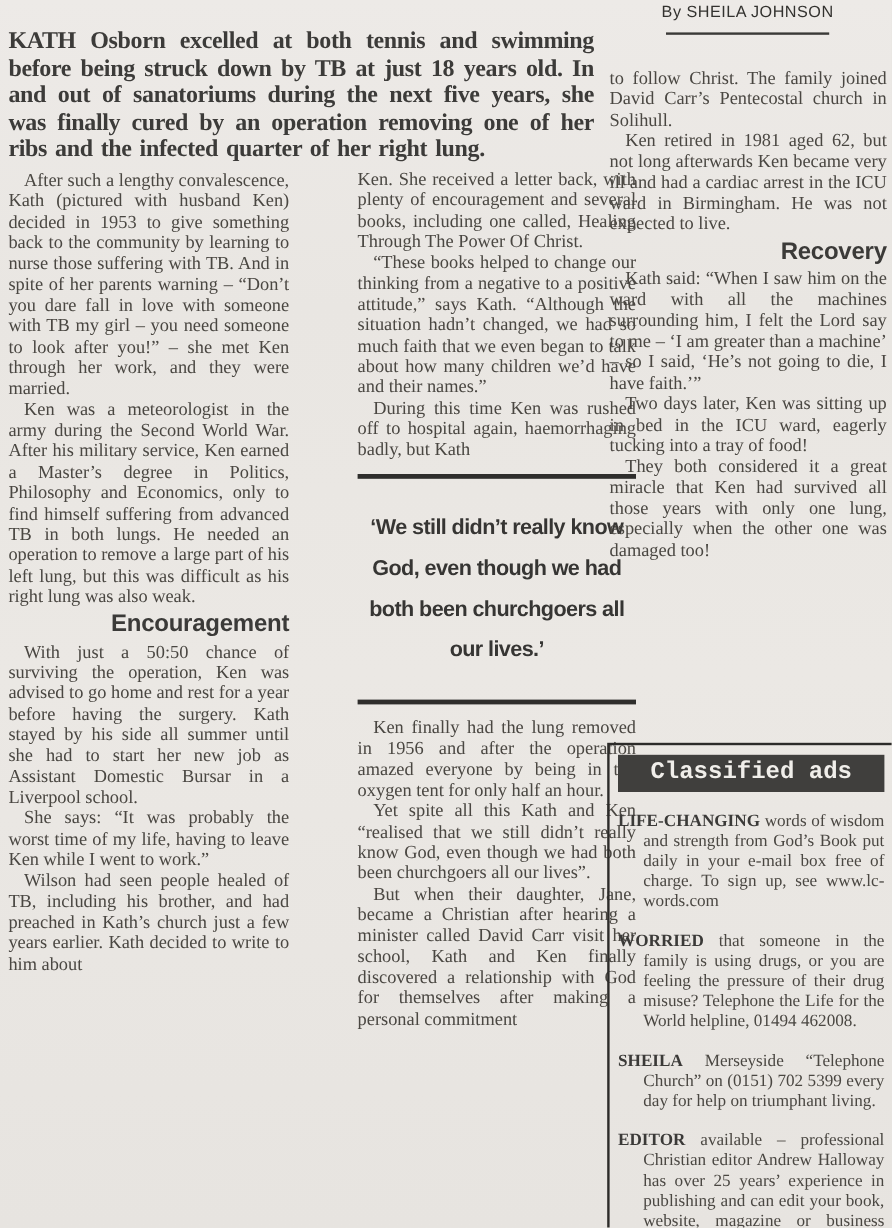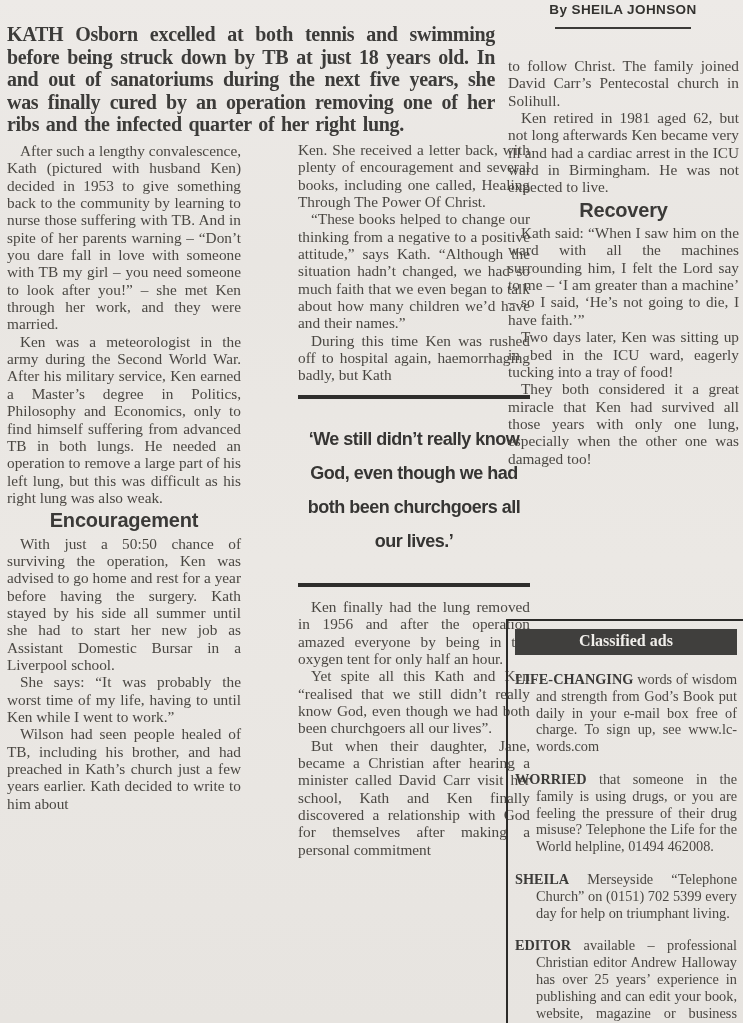--- a/index.html
+++ b/index.html
@@ -23,40 +23,40 @@
     font-weight: bold;
     font-size: 20px; line-height: 22.5px;
     letter-spacing: -0.3px; word-spacing: 2px;
     color: #3c3b39;
     text-align: justify;
   }
   
   .byline-block { position: absolute; left: 508px; top: 2px; width: 230px; text-align: center; }
   .byline {
     font-family: "Liberation Sans", sans-serif;
-    font-weight: bold; font-size: 13.5px; letter-spacing: 0.4px;
+    font-weight: normal; font-size: 13.5px; letter-spacing: 0.4px;
     color: #33322f;
   }
   .byline-rule { width: 136px; height: 2px; background: #3b3a38; margin: 10px auto 0; }
   
   .col {
     position: absolute;
     font-size: 15.3px; line-height: 17.35px;
     text-align: justify;
     color: #4a4742;
   }
   .col1 { left: 7px;  top: 142px; width: 234px; }
   .col2 { left: 260px; top: 141px; width: 232px; margin-left: 38px; }
   .col3 { left: 508px; top: 57px;  width: 231px; }
   .col p { margin: 0; }
   .col p.indent { text-indent: 13px; }
   .subhead {
     font-family: "Liberation Sans", sans-serif;
     font-weight: bold; font-size: 20px; letter-spacing: -0.2px;
-    text-align: center; color: #3b3a38;
+    text-align: right; color: #3b3a38;
     margin: 6px 0 5px;
   }
   .pullquote {
     border-top: 4px solid #2f2e2c;
     border-bottom: 4px solid #2f2e2c;
     margin: 11px 0 11px;
     padding: 23px 2px 25px;
     text-align: center;
     font-family: "Liberation Sans", sans-serif;
     font-weight: bold;
@@ -66,22 +66,22 @@
   
   .classified {
     position: absolute; left: 506px; top: 619px;
     width: 240px; height: 420px;
     border: 2px solid #2c2b29;
     padding: 8px 7px 0 7px;
   }
   .classified-header {
     background: #403f3d;
     color: #f0eeea;
-    font-family: Liberation Serif, serif;
-    font-weight: bold; font-size: 16px;
+    font-family: Liberation Mono, monospace;
+    font-weight: bold; font-size: 20px;
     text-align: center;
     padding: 3px 4px 5px;
     margin-bottom: 9px;
   }
   .ad {
     margin: 16px 0 8px 0;
     font-size: 14.3px; line-height: 16.8px;
     text-align: justify;
     color: #4a4742;
     padding-left: 21px; text-indent: -21px;
@@ -98,21 +98,21 @@
   <div class="byline-block">
     <div class="byline">By SHEILA JOHNSON</div>
     <div class="byline-rule"></div>
   </div>
 
   <div class="col col1">
     <p class="indent">After such a lengthy convalescence, Kath (pictured with husband Ken) decided in 1953 to give something back to the community by learning to nurse those suffering with TB. And in spite of her parents warning – “Don’t you dare fall in love with someone with TB my girl – you need someone to look after you!” – she met Ken through her work, and they were married.</p>
     <p class="indent">Ken was a meteorologist in the army during the Second World War. After his military service, Ken earned a Master’s degree in Politics, Philosophy and Economics, only to find himself suffering from advanced TB in both lungs. He needed an operation to remove a large part of his left lung, but this was difficult as his right lung was also weak.</p>
     <h2 class="subhead">Encouragement</h2>
     <p class="indent">With just a 50:50 chance of surviving the operation, Ken was advised to go home and rest for a year before having the surgery. Kath stayed by his side all summer until she had to start her new job as Assistant Domestic Bursar in a Liverpool school.</p>
-    <p class="indent">She says: “It was probably the worst time of my life, having to until Ken while I went to work.”</p>
+    <p class="indent">She says: “It was probably the worst time of my life, having to leave Ken while I went to work.”</p>
     <p class="indent">Wilson had seen people healed of TB, including his brother, and had preached in Kath’s church just a few years earlier. Kath decided to write to him about</p>
   </div>
 
   <div class="col col2">
     <p>Ken. She received a letter back, with plenty of encouragement and several books, including one called, Healing Through The Power Of Christ.</p>
     <p class="indent">“These books helped to change our thinking from a negative to a positive attitude,” says Kath. “Although the situation hadn’t changed, we had so much faith that we even began to talk about how many children we’d have and their names.”</p>
     <p class="indent">During this time Ken was rushed off to hospital again, haemorrhaging badly, but Kath</p>
     <div class="pullquote">‘We still didn’t really know God, even though we had both been churchgoers all our lives.’</div>
     <p class="indent">Ken finally had the lung removed in 1956 and after the operation amazed everyone by being in the oxygen tent for only half an hour.</p>
     <p class="indent">Yet spite all this Kath and Ken “realised that we still didn’t really know God, even though we had both been churchgoers all our lives”.</p>

